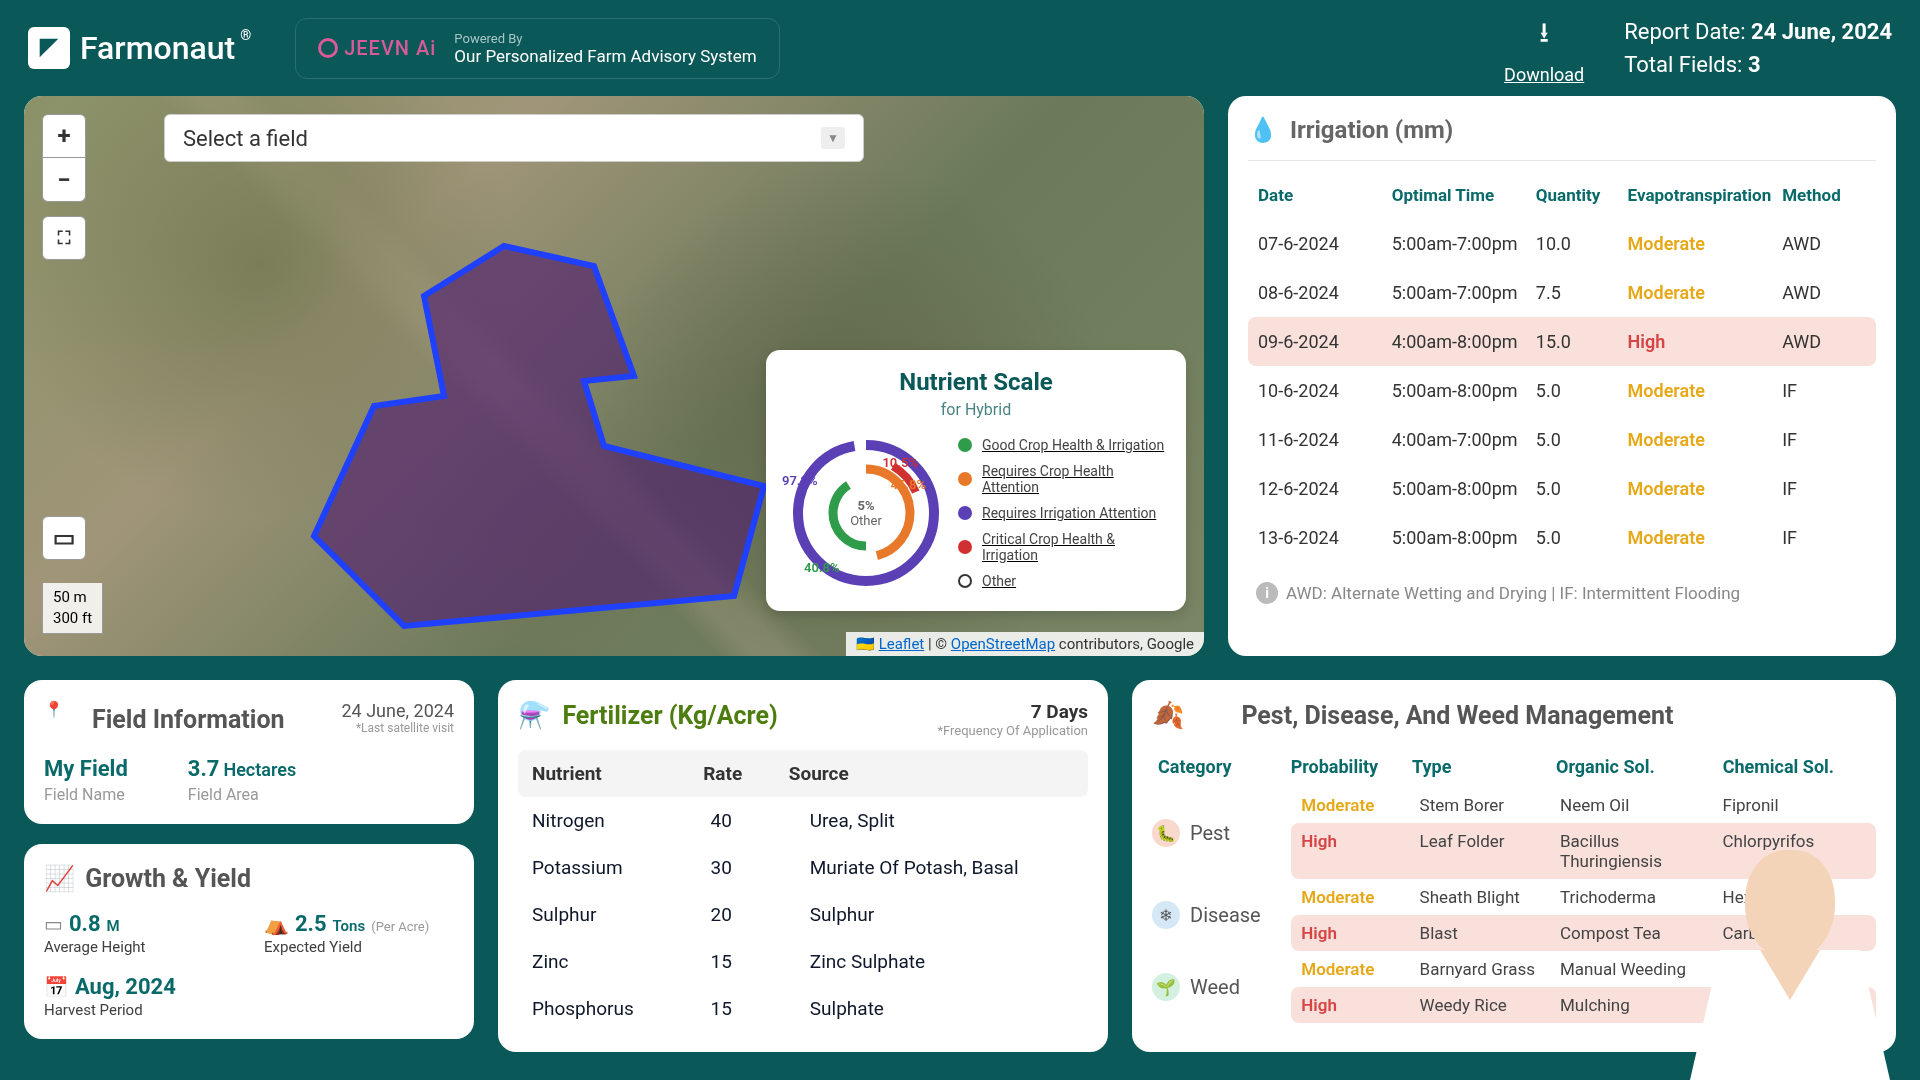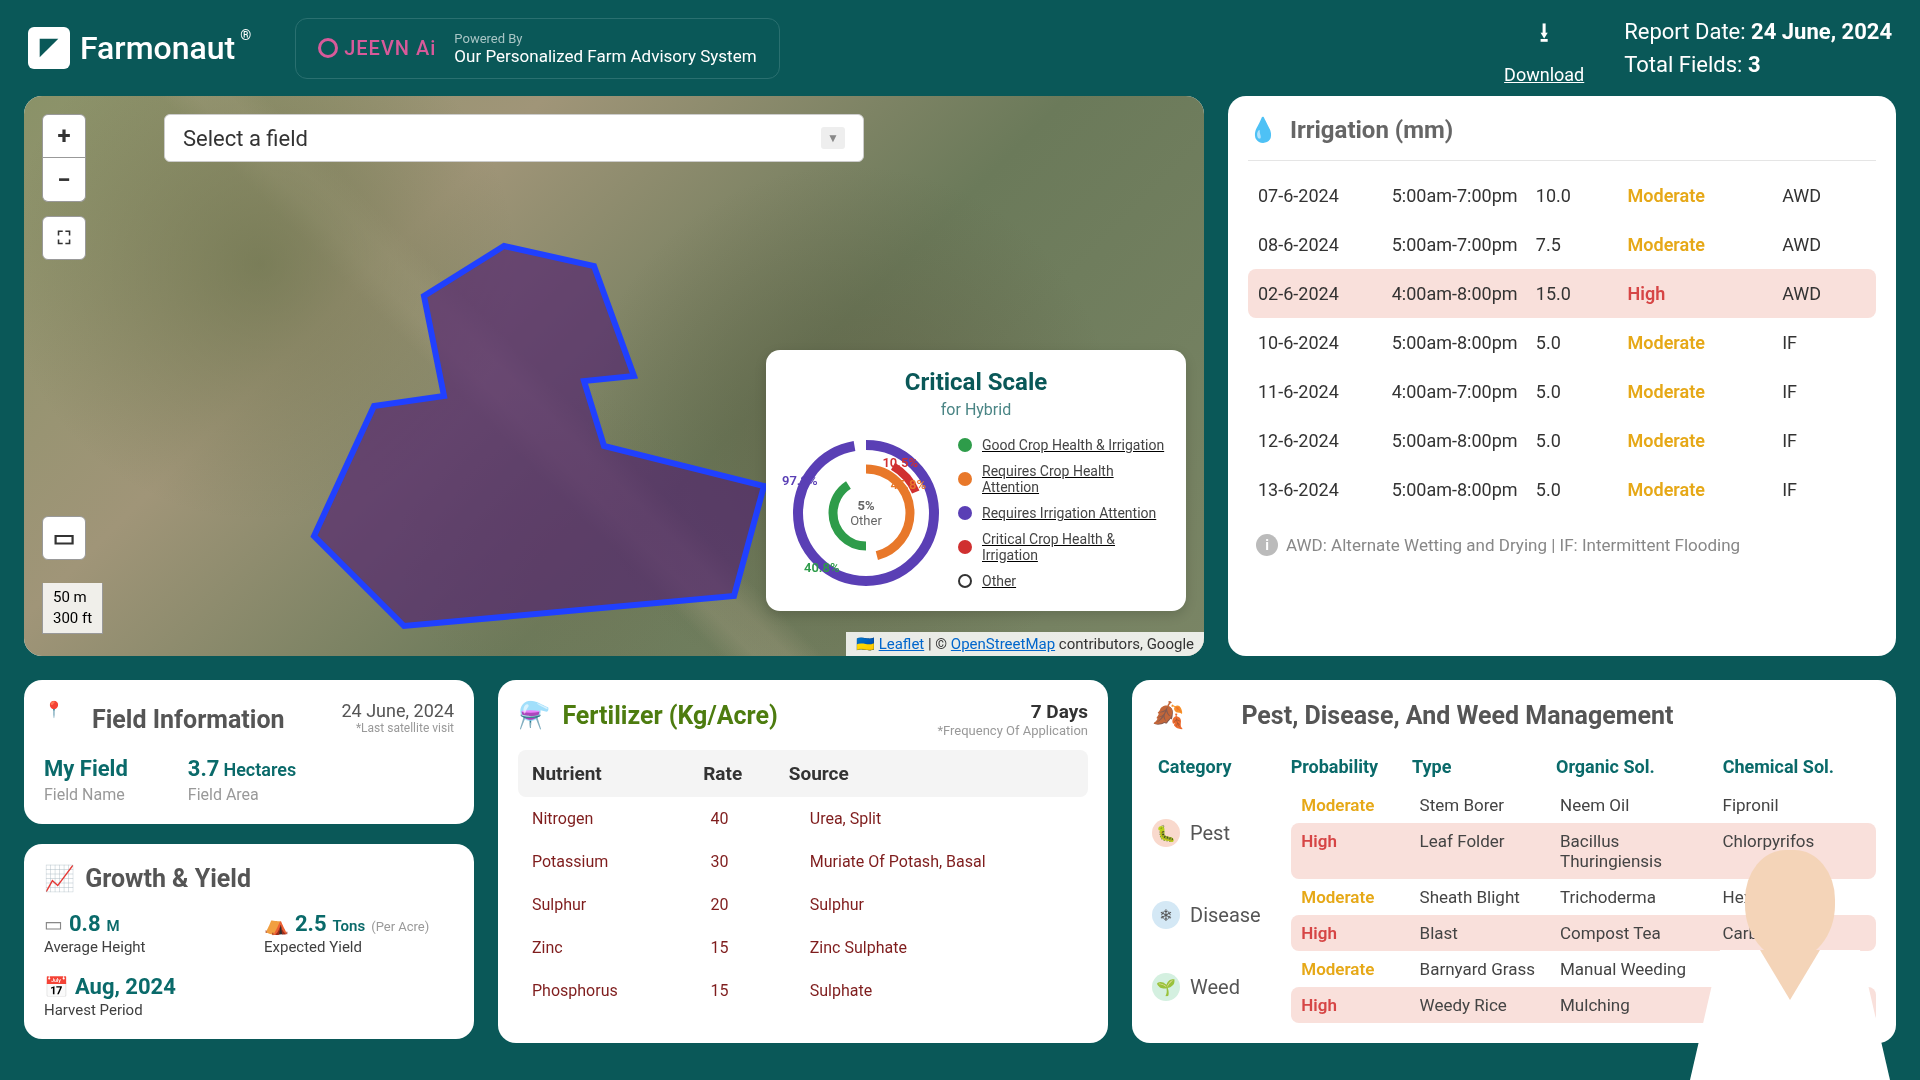--- a/index.html
+++ b/index.html
@@ -107,21 +107,21 @@
 
 
 .fert-card { }
 .fert-header { display: flex; align-items: flex-start; justify-content: space-between; padding-bottom: 12px; }
 .fert-title-wrap { display: flex; align-items: center; gap: 12px; }
 .fert-title { font-size: 25px; font-weight: 700; color: #4d7c0f; }
 .fert-freq { text-align: right; }
 .fert-freq-val { font-size: 19px; font-weight: 700; color: #333; }
 .fert-freq-sub { font-size: 13px; color: #999; }
 .fert-table-head { display: grid; grid-template-columns: 1.2fr 0.6fr 2fr; padding: 12px 14px; background: #f4f4f4; border-radius: 8px; font-size: 19px; font-weight: 700; color: #333; }
-.fert-row { display: grid; grid-template-columns: 1.2fr 0.6fr 2fr; padding: 12px 14px; font-size: 16px; color: #7f1d1d; gap: 20px; }
+.fert-row { display: grid; grid-template-columns: 1.2fr 0.6fr 2fr; padding: 12px 14px; font-size: 19px; color: #0f172a; gap: 20px; }
 .fert-footer { display: flex; justify-content: space-between; margin-top: 8px; padding: 0 6px; font-size: 14px; color: #888; }
 .fert-footer b { color: #333; font-weight: 700; }
 .fert-footer .sol { color: #0a6a6a; }
 
 
 .pest-card { }
 .pest-header { display: flex; align-items: center; gap: 12px; padding-bottom: 16px; }
 .pest-title { font-size: 25px; font-weight: 700; color: #555; margin-left: 45px; }
 .pest-th { display: grid; grid-template-columns: 1.1fr 1fr 1.2fr 1.4fr 1.3fr; padding: 10px 6px; font-size: 18px; font-weight: 700; color: #0a6a6a; gap: 8px; }
 .pest-group { display: grid; grid-template-columns: 1.1fr 4.9fr; align-items: center; gap: 8px; }
@@ -186,21 +186,21 @@
       <div class="map-btn">+</div>
       <div class="map-btn minus">−</div>
       <div class="map-btn full">⛶</div>
     </div>
     <div class="map-btn measure" style="left:18px;">▭</div>
     <div class="field-select">
       <span>Select a field</span>
     </div>
 
     <div class="analysis-scale">
-      <div class="as-title">Critical Scale</div>
+      <div class="as-title">Nutrient Scale</div>
       <div class="as-sub">for Hybrid</div>
       <div class="as-body">
         <div class="donut">
           <svg viewBox="0 0 160 160" width="160" height="160">
             <circle cx="80" cy="80" r="68" fill="none" stroke="#5a3fb5" stroke-width="10" stroke-dasharray="415 12" stroke-dashoffset="0" transform="rotate(-90 80 80)"></circle>
             <circle cx="80" cy="80" r="54" fill="none" stroke="#d03030" stroke-width="8" stroke-dasharray="35 305" transform="rotate(-60 80 80)"></circle>
             <circle cx="80" cy="80" r="44" fill="none" stroke="#e8782a" stroke-width="9" stroke-dasharray="127 150" transform="rotate(-90 80 80)"></circle>
             <circle cx="80" cy="80" r="33" fill="none" stroke="#2e9c4a" stroke-width="9" stroke-dasharray="85 123" transform="rotate(90 80 80)"></circle>
           </svg>
           <div class="donut-center"><b>5%</b><br><span>Other</span></div>
@@ -241,37 +241,44 @@
       🇺🇦 <a>Leaflet</a> | © <a>OpenStreetMap</a><span> contributors, Google</span>
     </div>
   </div>
 
   <div class="card irrigation-card">
     <div class="card-header">
       <span style="font-size:24px">💧</span>
       <span class="card-title">Irrigation (mm)</span>
     </div>
     <div class="irr-table">
+      <div class="irr-header" id="irr-head">
+          <span>Date</span>
+          <span>Optimal Time</span>
+          <span>Quantity</span>
+          <span>Evapotranspiration</span>
+          <span>Method</span>
+        </div>
       <div id="irr-body">
           <div class="irr-row">
             <span>07-6-2024</span>
             <span>5:00am-7:00pm</span>
             <span>10.0</span>
             <span class="evap-moderate">Moderate</span>
             <span>AWD</span>
           </div>
           <div class="irr-row">
             <span>08-6-2024</span>
             <span>5:00am-7:00pm</span>
             <span>7.5</span>
             <span class="evap-moderate">Moderate</span>
             <span>AWD</span>
           </div>
           <div class="irr-row high">
-            <span>02-6-2024</span>
+            <span>09-6-2024</span>
             <span>4:00am-8:00pm</span>
             <span>15.0</span>
             <span class="evap-high">High</span>
             <span>AWD</span>
           </div>
           <div class="irr-row">
             <span>10-6-2024</span>
             <span>5:00am-8:00pm</span>
             <span>5.0</span>
             <span class="evap-moderate">Moderate</span>

